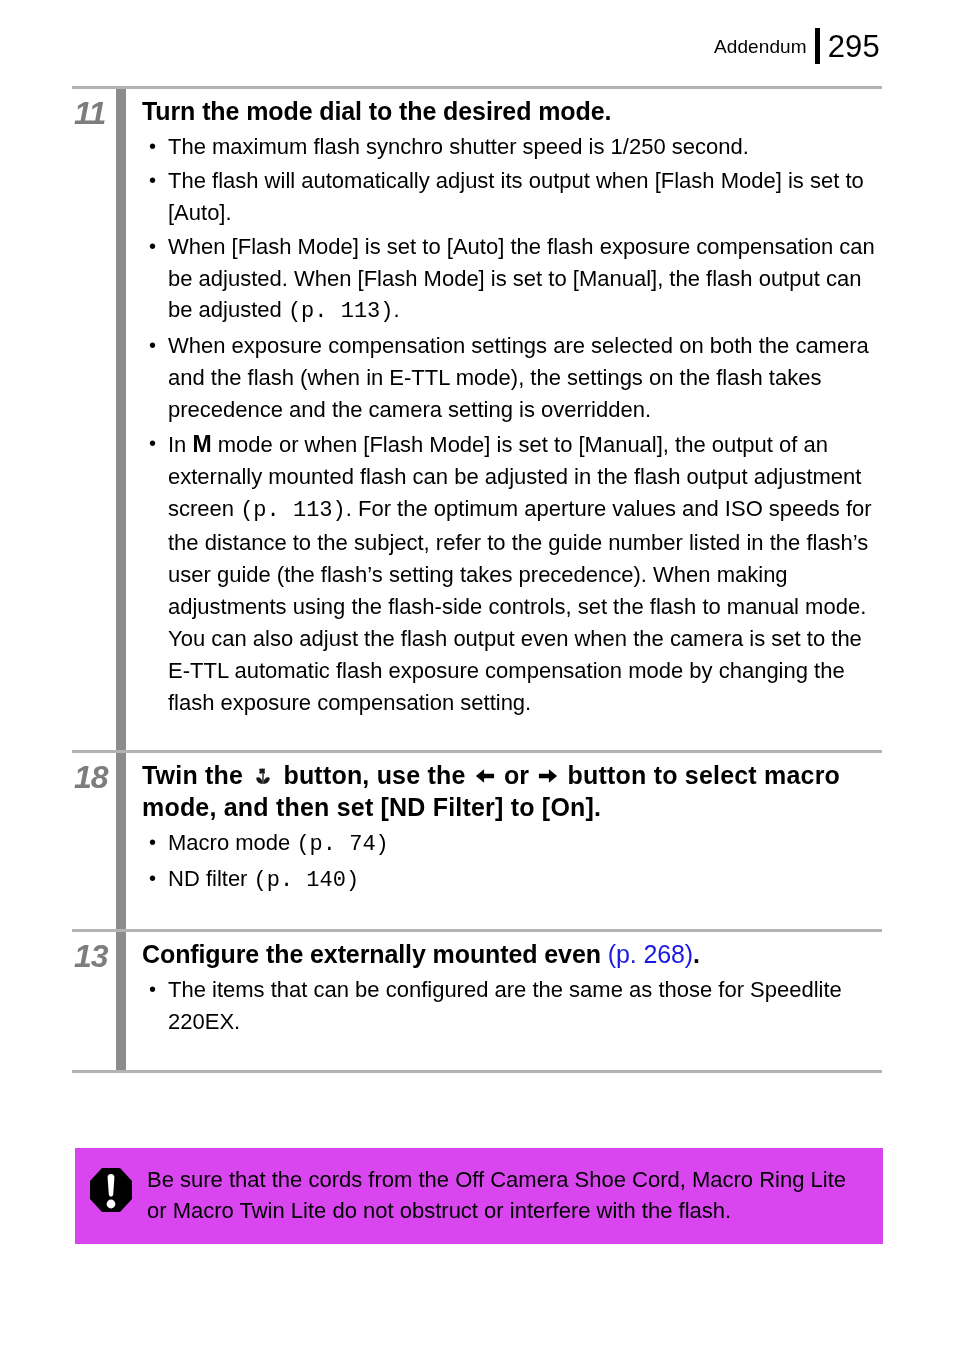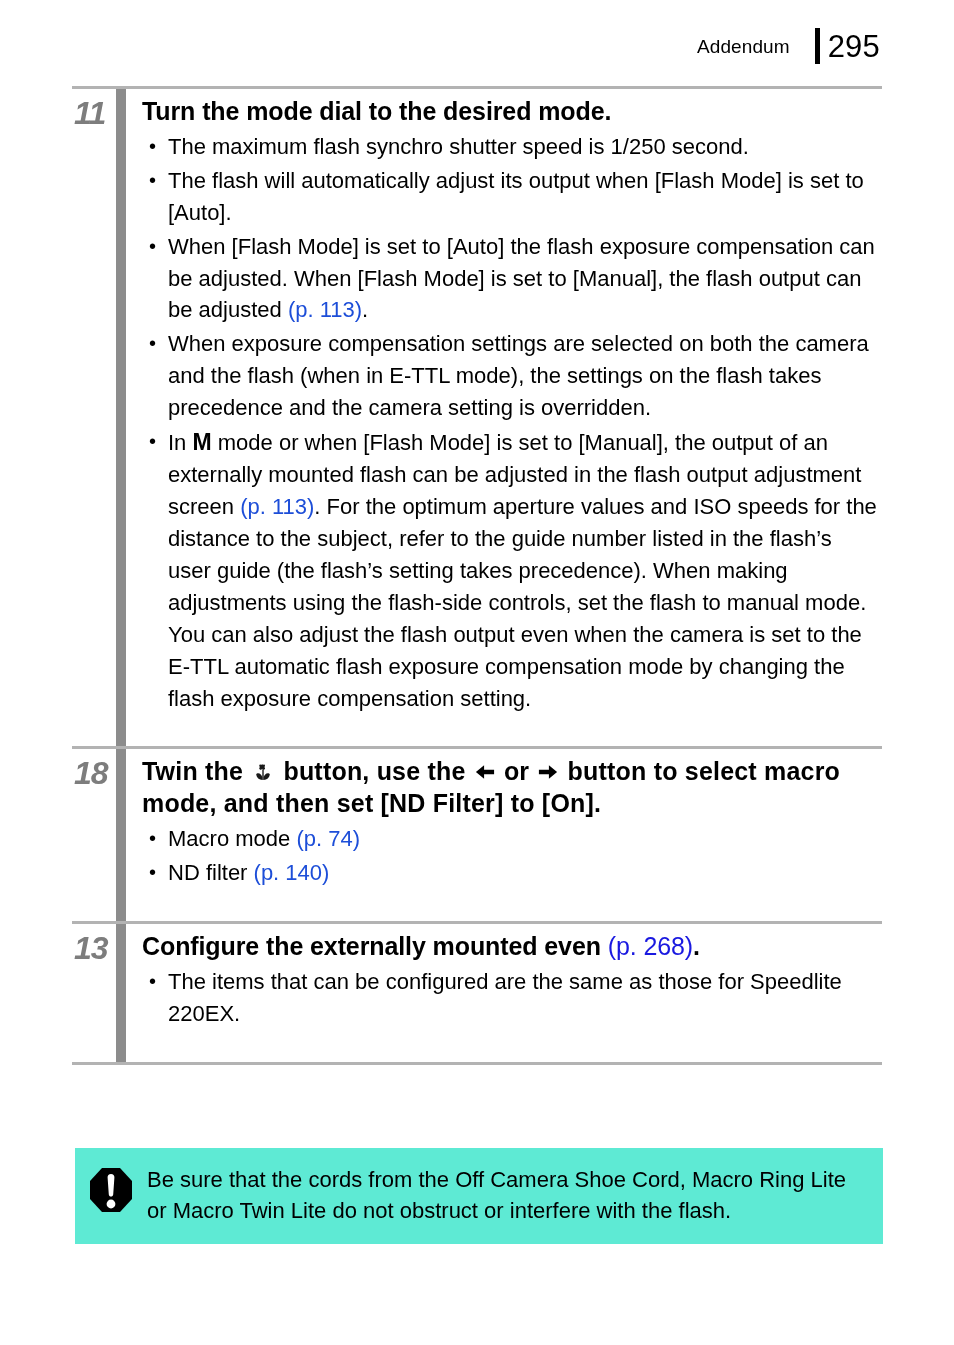--- a/index.html
+++ b/index.html
@@ -22,21 +22,21 @@
     top: 24px;
     right: 74px;
     display: flex;
     align-items: center;
     height: 44px;
   }
   .header-label {
     font-size: 19px;
     color: #000;
     letter-spacing: 0.1px;
-    padding-right: 25px;
+    padding-right: 8px;
     line-height: 1;
   }
   .header-rule {
     width: 5px;
     height: 36px;
     background: #000000;
   }
   .header-pageno {
     font-size: 31px;
     color: #000;
@@ -119,21 +119,21 @@
     margin-bottom: 2px;
   }
   .bullets li::before {
     content: "\2022";
     position: absolute;
     left: 3px;
     top: 0;
     font-size: 20px;
     line-height: 1.5;
   }
-  .ref { color: #1d4ed8; }
+  .ref { color: #000000; font-family: Liberation Mono, monospace; }
   .ref-bold { color: #1a19e0; font-weight: normal; }
 
   
   .glyph-m {
     font-weight: bold;
     font-size: 23px;
     font-family: "Liberation Sans", sans-serif;
     letter-spacing: 0;
   }
   .icon-macro {
@@ -150,21 +150,21 @@
     vertical-align: -2px;
     margin: 0 1px;
   }
 
   
   .warning {
     position: absolute;
     left: 75px;
     top: 1148px;
     width: 808px;
-    background: #5eead4;
+    background: #d946ef;
     display: flex;
     align-items: flex-start;
     padding: 16px 14px 18px 14px;
     box-sizing: border-box;
   }
   .warn-icon {
     flex: 0 0 52px;
     width: 52px;
     padding-top: 2px;
   }

